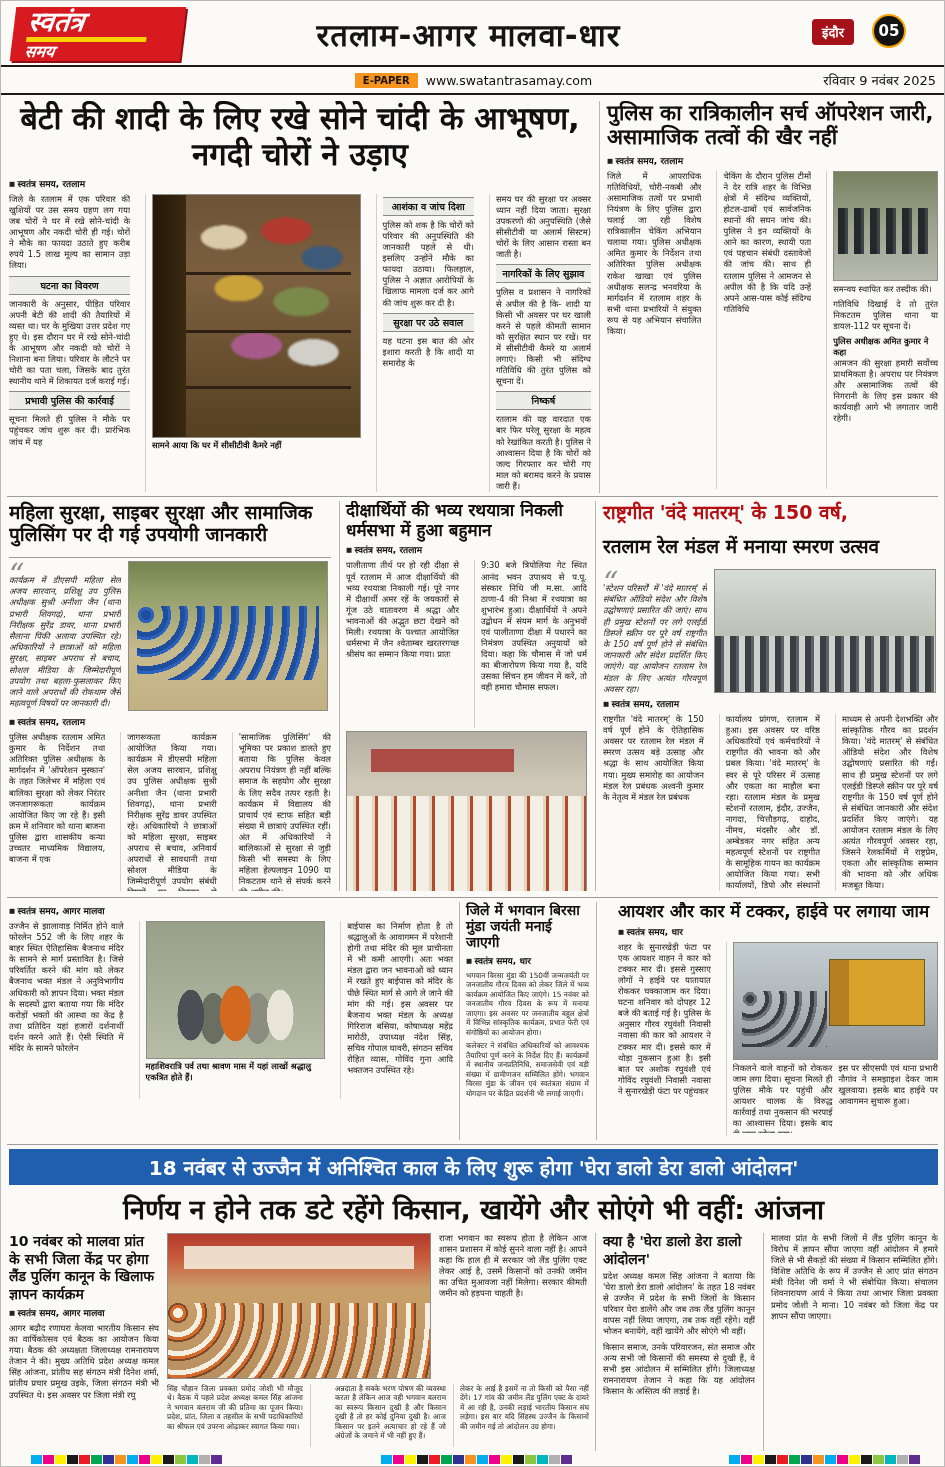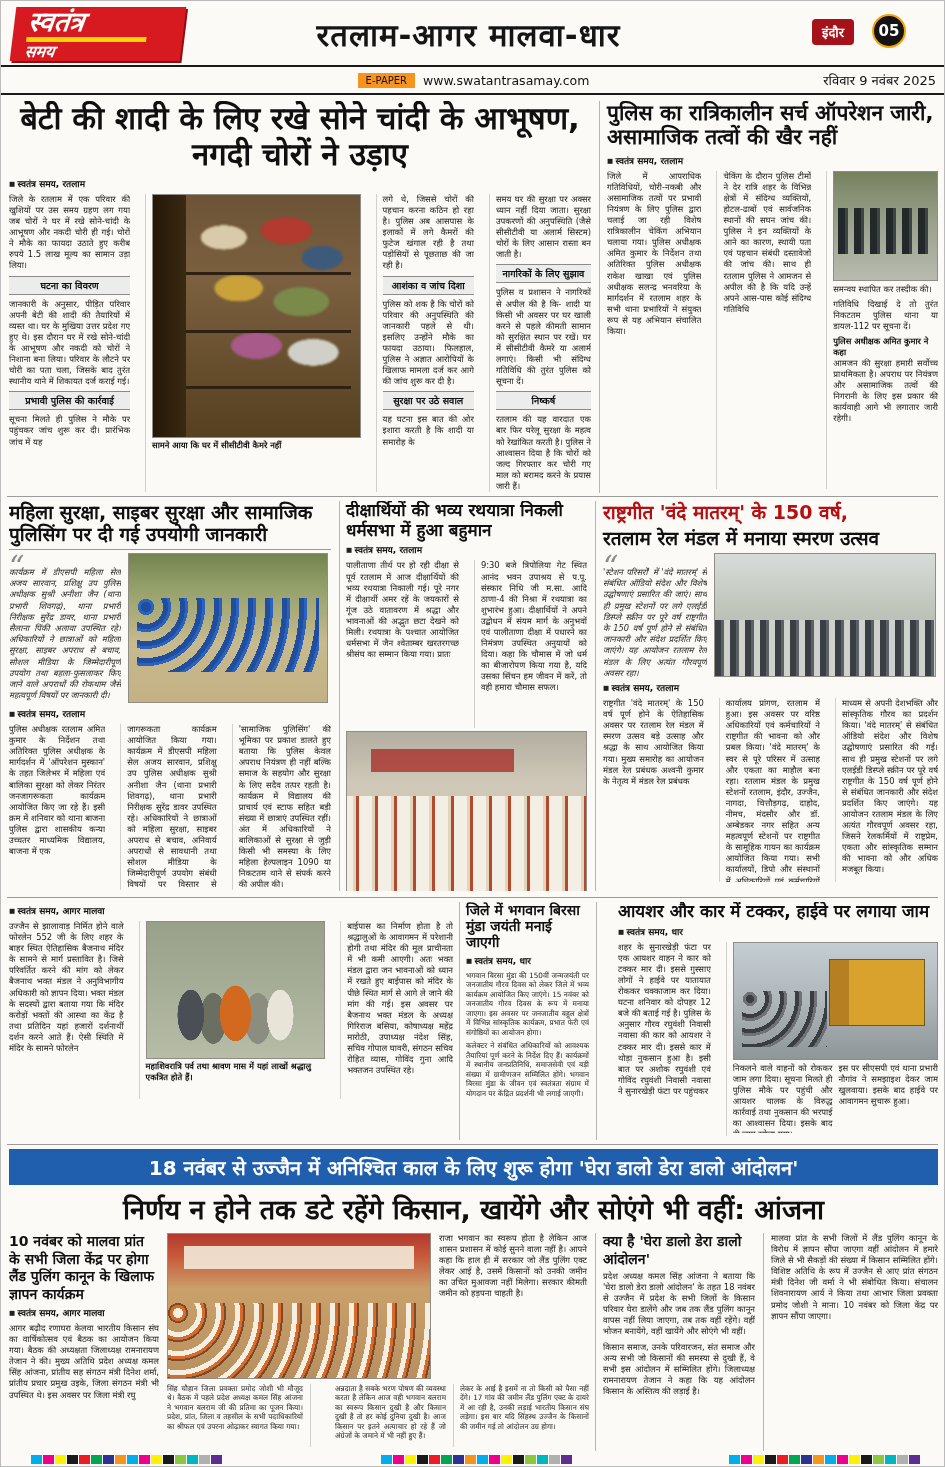--- a/index.html
+++ b/index.html
@@ -12,30 +12,30 @@
         display:flex;flex-direction:column;justify-content:center;padding-left:14px;box-shadow:2px 2px 0 #8e0e13}
   .logo-top{color:#fff;font-weight:bold;font-size:27px;line-height:1;font-style:italic}
   .logo-stripe{width:120px;height:5px;background:#ffd200;margin:2px 0}
   .logo-bottom{color:#fff;font-weight:bold;font-size:16px;line-height:1;font-style:italic}
   .region-title{position:absolute;left:200px;right:210px;top:12px;text-align:center;font-size:31px;font-weight:bold;color:#151515;letter-spacing:1px}
   .edition-pill{position:absolute;right:92px;top:18px;background:#a6121a;color:#fff;font-size:13px;font-weight:bold;padding:4px 10px;border-radius:4px}
   .pageno-circle{position:absolute;right:40px;top:13px;width:34px;height:34px;border-radius:50%;background:#141414;color:#fff;
         font-size:15px;font-weight:bold;display:flex;align-items:center;justify-content:center;border:2px solid #f4a300}
   .subbar{position:absolute;left:0;top:64px;width:100%;height:30px;border-top:2px solid #1a1a1a;border-bottom:2px solid #1a1a1a}
   .subbar-center{position:absolute;left:0;right:0;top:0;height:100%;display:flex;align-items:center;justify-content:center;gap:8px}
-  .epaper{background:#f7941d;color:#18140c;font-weight:normal;font-size:10px;padding:2px 8px}
+  .epaper{background:#f7941d;color:#18140c;font-weight:bold;font-size:10px;padding:2px 8px}
   .website{font-size:12.5px;font-weight:normal;color:#111}
   .mast-date{position:absolute;right:10px;top:0;height:100%;display:flex;align-items:center;font-size:13px;font-weight:normal;color:#111}
 
   
   .art{position:absolute;overflow:hidden}
   .hl{font-weight:bold;color:#101010;line-height:1.16}
   .hl-xl{font-size:31px;text-align:center;margin-bottom:4px}
   .hl-lg{font-size:21px;margin-bottom:4px}
-  .hl-md{font-size:19px;margin-bottom:4px}
+  .hl-md{font-size:19px;margin-bottom:12px}
   .hl-sm{font-size:17px;margin-bottom:3px}
   .hl-xs{font-size:14px;margin-bottom:3px}
   .hl-red{color:#b40f12}
   .byline{font-size:9px;font-weight:bold;color:#111;margin:2px 0 4px 0}
   .byline::before{content:"■ ";font-size:6.5px;vertical-align:1px;color:#222}
   .body-txt{font-size:8.4px;line-height:1.32;text-align:justify;color:#232323;margin-bottom:4px}
   .t7{font-size:7.3px;line-height:1.3}
   .cols{display:flex;gap:15px;overflow:hidden}
   .col{overflow:hidden}
   .col + .col{border-left:1px solid #d2d0ca;padding-left:6px}
@@ -138,21 +138,20 @@
       </div>
       <div class="col" style="width:224px">
         <div class="photo ph-theft" style="height:244px">
           <div class="ph-shelf" style="top:32%"></div>
           <div class="ph-shelf" style="top:56%"></div>
           <div class="ph-shelf" style="top:79%"></div>
         </div>
         <div class="caption">सामने आया कि घर में सीसीटीवी कैमरे नहीं</div>
       </div>
       <div class="col" style="width:102px">
-        <p class="body-txt">लगे थे, जिससे चोरों की पहचान करना कठिन हो रहा है। पुलिस अब आसपास के इलाकों में लगे कैमरों की फुटेज खंगाल रही है तथा पड़ोसियों से पूछताछ की जा रही है।</p>
         <div class="subhead-box">आशंका व जांच दिशा</div>
         <p class="body-txt">पुलिस को शक है कि चोरों को परिवार की अनुपस्थिति की जानकारी पहले से थी। इसलिए उन्होंने मौके का फायदा उठाया। फिलहाल, पुलिस ने अज्ञात आरोपियों के खिलाफ मामला दर्ज कर आगे की जांच शुरू कर दी है।</p>
         <div class="subhead-box">सुरक्षा पर उठे सवाल</div>
         <p class="body-txt">यह घटना इस बात की ओर इशारा करती है कि शादी या समारोह के</p>
       </div>
       <div class="col" style="width:106px">
         <p class="body-txt">समय घर की सुरक्षा पर अक्सर ध्यान नहीं दिया जाता। सुरक्षा उपकरणों की अनुपस्थिति (जैसे सीसीटीवी या अलार्म सिस्टम) चोरों के लिए आसान रास्ता बन जाती है।</p>
         <div class="subhead-box">नागरिकों के लिए सुझाव</div>
         <p class="body-txt">पुलिस व प्रशासन ने नागरिकों से अपील की है कि- शादी या किसी भी अवसर पर घर खाली करने से पहले कीमती सामान को सुरक्षित स्थान पर रखें। घर में सीसीटीवी कैमरे या अलार्म लगाएं। किसी भी संदिग्ध गतिविधि की तुरंत पुलिस को सूचना दें।</p>
         <div class="subhead-box">निष्कर्ष</div>

